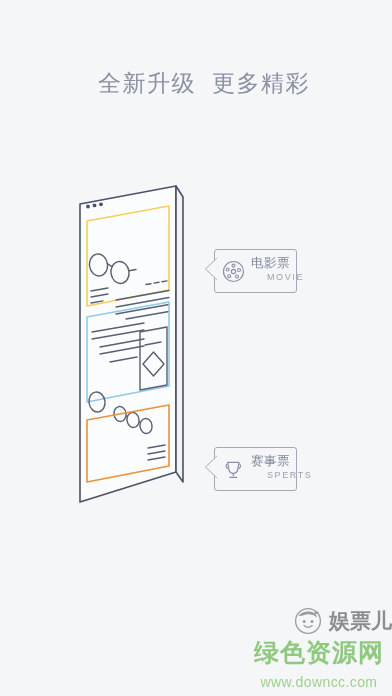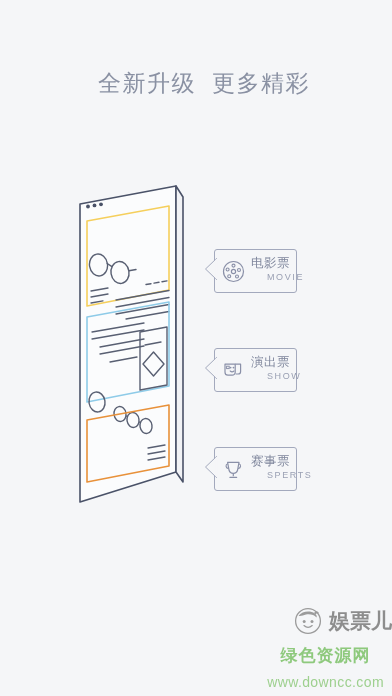--- a/index.html
+++ b/index.html
@@ -130,21 +130,21 @@
 
   
   .watermark {
     position: absolute;
     right: 8px;
     bottom: 6px;
     text-align: center;
     line-height: 1.05;
   }
   .wm-cn {
-    font-size: 17px;
+    font-size: 25px;
     font-weight: 700;
     color: #8ec97d;
     letter-spacing: 1px;
     white-space: nowrap;
   }
   .wm-url {
     font-size: 14px;
     color: #9ed08f;
     letter-spacing: 0.4px;
     margin-top: 10px;
@@ -230,39 +230,20 @@
       <circle cx="16" cy="17.5" r="1.5" fill="none" stroke="#8a90a8" stroke-width="1.1"></circle>
       <circle cx="8.2" cy="17.2" r="1.5" fill="none" stroke="#8a90a8" stroke-width="1.1"></circle>
       <circle cx="6.6" cy="10.5" r="1.5" fill="none" stroke="#8a90a8" stroke-width="1.1"></circle>
     </svg>
     <div class="labels">
       <div class="cn">电影票</div>
       <div class="en">MOVIE</div>
     </div>
   </div>
 
-  <div class="callout" id="callout-show">
-    <div class="bubble"></div>
-    <svg class="pointer" viewBox="0 0 12 22">
-      <path d="M11.5 0.5 L0.5 11 L11.5 21.5" fill="#f5f6f8" stroke="#a3a9bd" stroke-width="1" stroke-linejoin="round" stroke-linecap="round"></path>
-      <path d="M11.5 1 L11.5 21" stroke="#f5f6f8" stroke-width="1.6"></path>
-    </svg>
-    <svg class="c-icon" viewBox="0 0 25 25">
-      <path d="M4 6.2 H14.2 V14.2 A3 3 0 0 1 11.2 17.2 H7 A3 3 0 0 1 4 14.2 Z" fill="none" stroke="#8a90a8" stroke-width="1.2" stroke-linejoin="round"></path>
-      <rect x="5.6" y="8.2" width="2.6" height="2.4" fill="none" stroke="#8a90a8" stroke-width="1"></rect>
-      <path d="M14.2 6.2 H19.6 V13.4 A2.6 2.6 0 0 1 17 16 H14.6" fill="none" stroke="#8a90a8" stroke-width="1.2" stroke-linejoin="round"></path>
-      <circle cx="9.6" cy="9.6" r="0.9" fill="#8a90a8"></circle>
-      <circle cx="12.5" cy="9.6" r="0.9" fill="#8a90a8"></circle>
-      <path d="M9.2 13 Q11.1 14.8 13 13" fill="none" stroke="#8a90a8" stroke-width="1.1" stroke-linecap="round"></path>
-    </svg>
-    <div class="labels">
-      <div class="cn">演出票</div>
-      <div class="en">SHOW</div>
-    </div>
-  </div>
 
   <div class="callout" id="callout-sports">
     <div class="bubble"></div>
     <svg class="pointer" viewBox="0 0 12 22">
       <path d="M11.5 0.5 L0.5 11 L11.5 21.5" fill="#f5f6f8" stroke="#a3a9bd" stroke-width="1" stroke-linejoin="round" stroke-linecap="round"></path>
       <path d="M11.5 1 L11.5 21" stroke="#f5f6f8" stroke-width="1.6"></path>
     </svg>
     <svg class="c-icon" viewBox="0 0 25 25">
       <path d="M6.6 5.4 H18 L16.6 13 A4.6 4.6 0 0 1 12.3 16.4 A4.6 4.6 0 0 1 8 13 Z" fill="none" stroke="#8a90a8" stroke-width="1.2" stroke-linejoin="round"></path>
       <path d="M6.9 6.8 C4.4 7.2 4.2 11 7.5 11.6" fill="none" stroke="#8a90a8" stroke-width="1.1"></path>

